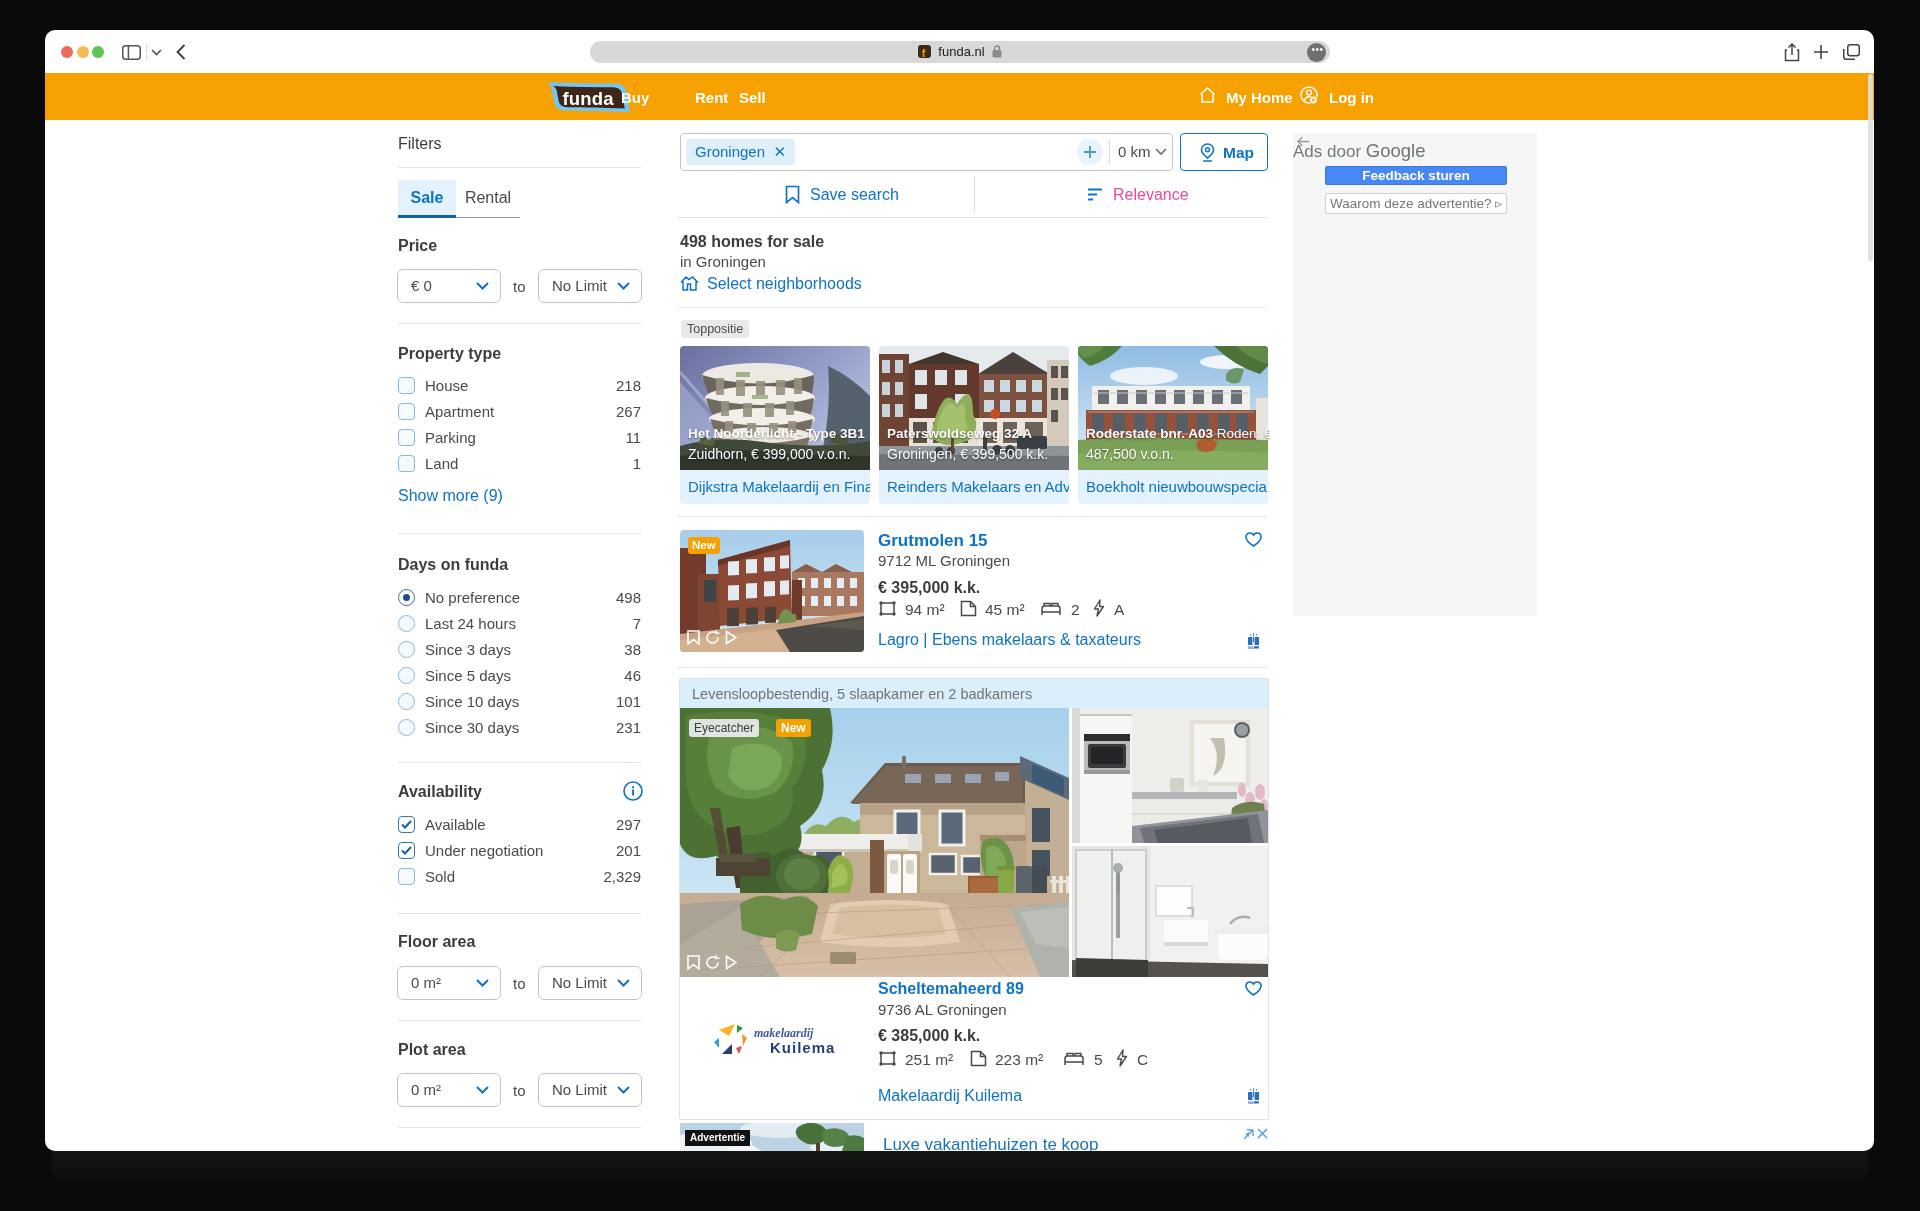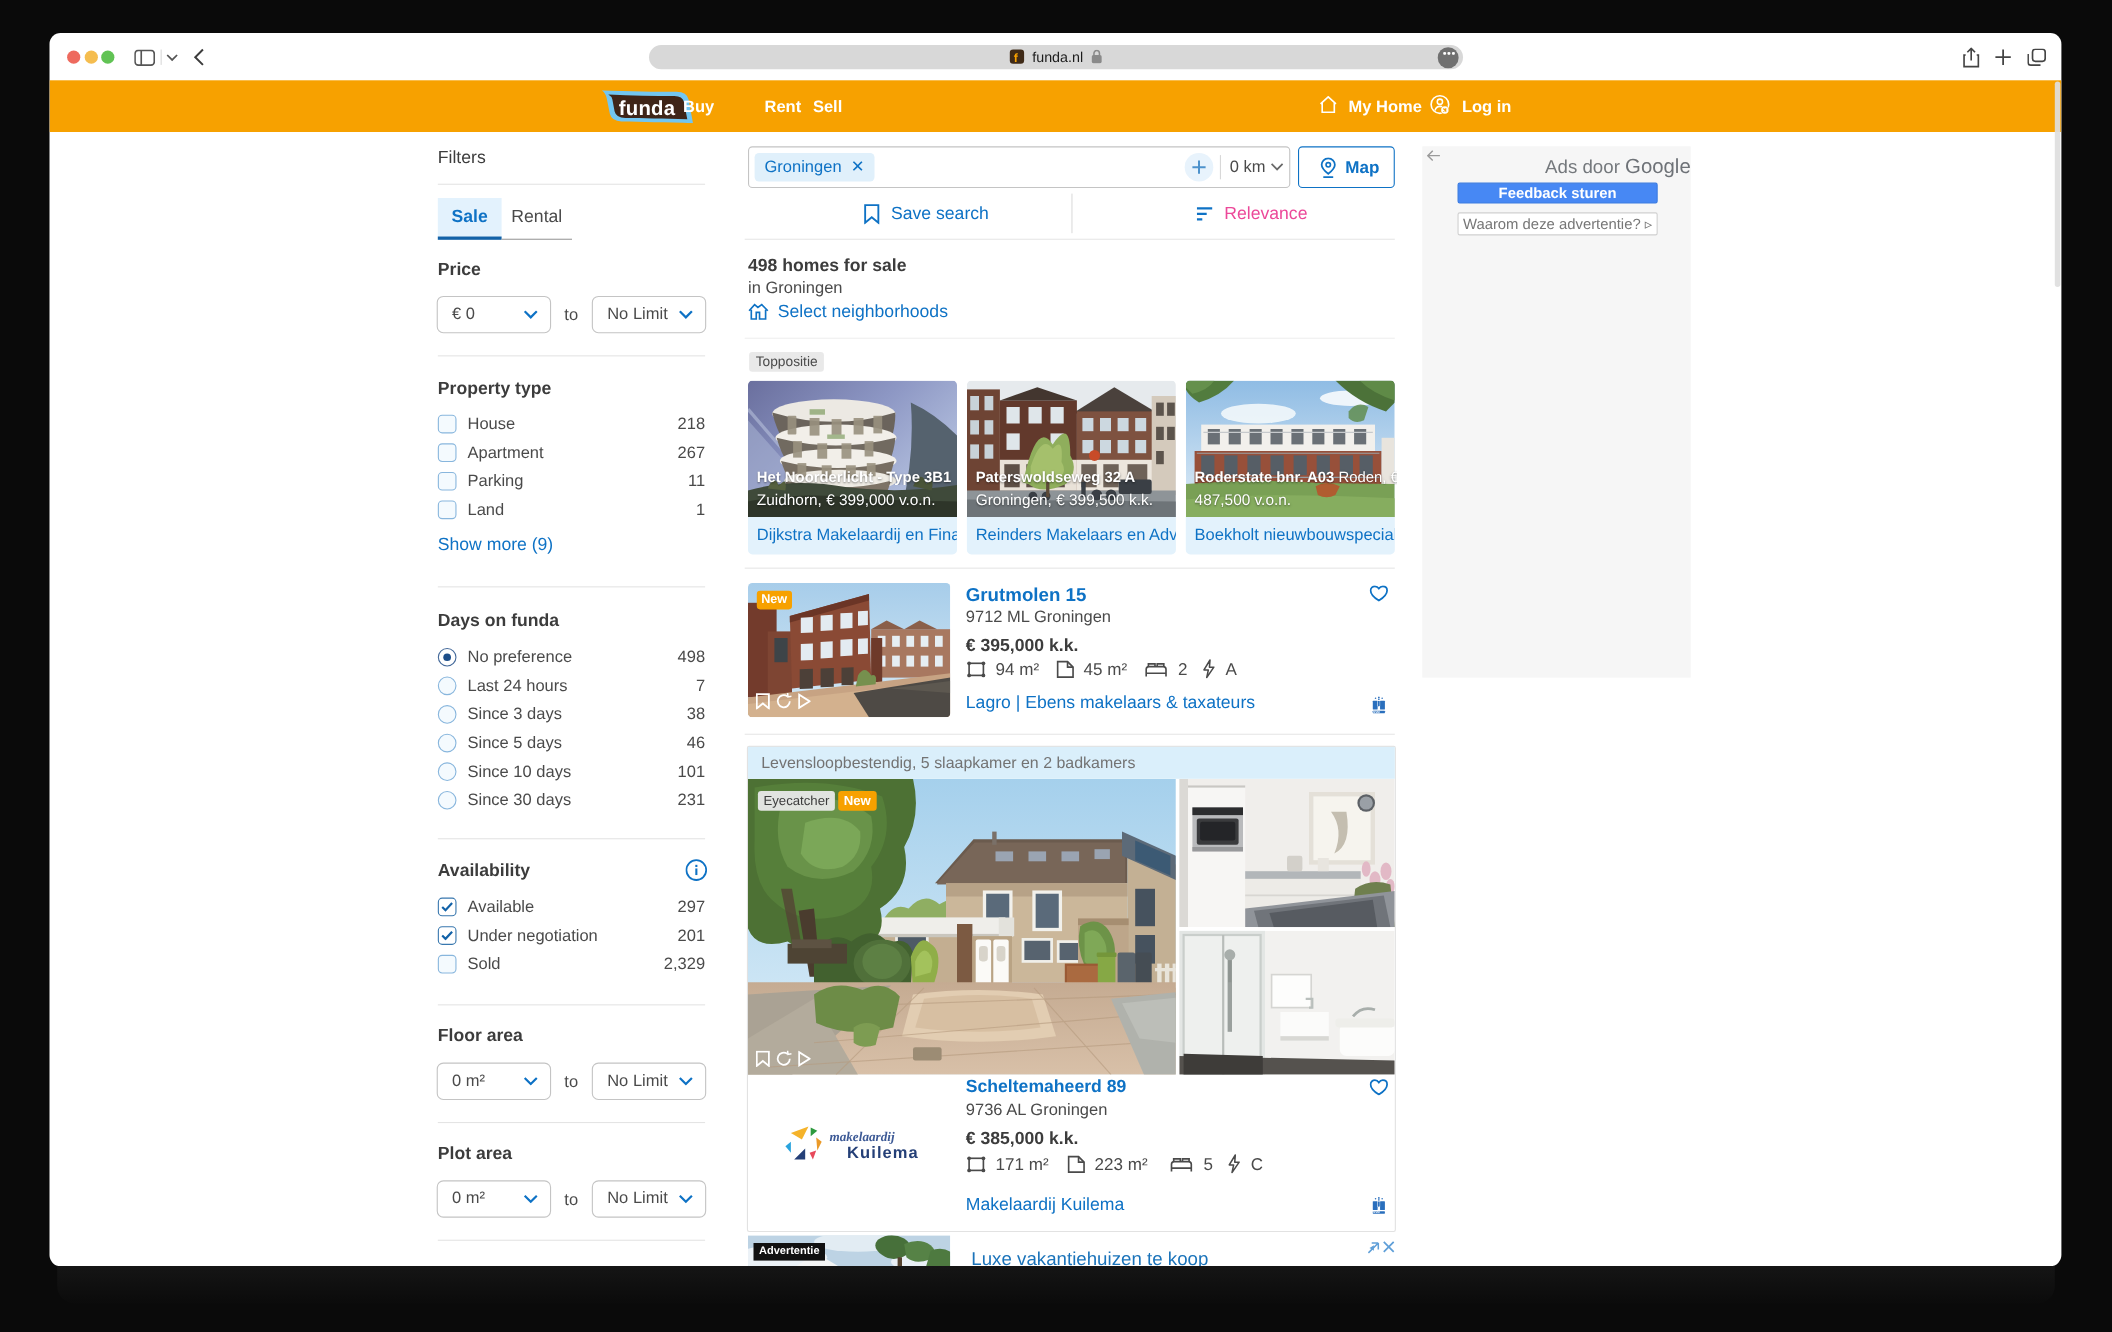--- a/index.html
+++ b/index.html
@@ -698,21 +698,21 @@
     <rect x="84" y="40" width="36" height="30" fill="#fdfdfc" stroke="#d5d5d2" stroke-width="1.5"></rect>
     <rect x="92" y="74" width="44" height="22" fill="#fbfbfa"></rect>
     <rect x="92" y="96" width="44" height="4" fill="#d8d8d4"></rect>
     <path d="M118 70 h3 v-8 h-6" stroke="#b9bfbc" stroke-width="2" fill="none"></path>
     <rect x="146" y="84" width="50" height="30" rx="6" fill="#fcfcfb"></rect>
     <rect x="142" y="80" width="54" height="8" rx="3" fill="#eeeeea"></rect>
     <path d="M158 78 q8 -10 20 -6" stroke="#a8aeab" stroke-width="2.5" fill="none"></path>
     <path d="M0 114 L196 118 L196 131 L0 131z" fill="#55524e"></path>
     <path d="M4 112 L76 114 L76 131 L4 131z" fill="#3e3c39"></path>
   </svg></div>
-  <div class="abs" style="left:644px; top:689px; display:flex; gap:3px;">
+  <div class="abs" style="left:644px; top:689px; display:flex; gap:17px;">
       <span style="height:18px; padding:0 5px; background:rgba(233,233,233,.95); border-radius:3px; color:#3c3c3c; font-size:12px; line-height:18px;">Eyecatcher</span>
       <span style="height:18px; padding:0 5px; background:#f7a100; border-radius:3px; color:#fff; font-size:12px; font-weight:700; line-height:18px;">New</span>
     </div>
   <svg class="abs" style="left:642px; top:925px;" width="13" height="15" viewBox="0 0 13 15">
       <path d="M1 1h11v13l-5.5-4.5L1 14z" fill="none" stroke="#fff" stroke-width="1.6"></path>
     </svg>
   <svg class="abs" style="left:660px; top:925px;" width="15" height="15" viewBox="0 0 15 15">
       <path d="M13 7.5a5.5 5.5 0 1 1-2.2-4.4" fill="none" stroke="#fff" stroke-width="1.6"></path>
       <path d="M11 0l0.3 3.6L14.5 3" fill="none" stroke="#fff" stroke-width="1.4"></path>
     </svg>
@@ -722,21 +722,21 @@
   <div class="abs" style="left:833px; top:950px; font-size:16px; font-weight:700;"><a class="link">Scheltemaheerd 89</a></div>
   <div class="abs" style="left:833px; top:971px; font-size:15px; color:#4a4a4a;">9736 AL Groningen</div>
   <div class="abs" style="left:833px; top:997px; font-size:16px; font-weight:700; color:#3c3c3c;">€ 385,000 k.k.</div>
   <svg class="abs" style="left:833px; top:1020px;" width="20" height="17" viewBox="0 0 20 17">
       <rect x="3" y="3" width="13" height="11" fill="none" stroke="#4a4a4a" stroke-width="1.5"></rect>
       <circle cx="3" cy="3" r="1.7" fill="#4a4a4a"></circle>
       <circle cx="16" cy="3" r="1.7" fill="#4a4a4a"></circle>
       <circle cx="3" cy="14" r="1.7" fill="#4a4a4a"></circle>
       <circle cx="16" cy="14" r="1.7" fill="#4a4a4a"></circle>
     </svg>
-  <div class="abs" style="left:860px; top:1021px; font-size:15.5px; color:#4a4a4a;">171 m²</div>
+  <div class="abs" style="left:860px; top:1021px; font-size:15.5px; color:#4a4a4a;">251 m²</div>
   <svg class="abs" style="left:925px; top:1020px;" width="17" height="17" viewBox="0 0 17 17">
       <path d="M1.5 15.5V1.5h9l5 5v9z" fill="none" stroke="#4a4a4a" stroke-width="1.5"></path>
       <path d="M10.5 1.5v5h5" fill="none" stroke="#4a4a4a" stroke-width="1.5"></path>
     </svg>
   <div class="abs" style="left:950px; top:1021px; font-size:15.5px; color:#4a4a4a;">223 m²</div>
   <svg class="abs" style="left:1018px; top:1021px;" width="22" height="16" viewBox="0 0 22 16">
       <path d="M2 14V7.5C2 6 3 5 4.5 5h13C19 5 20 6 20 7.5V14M2 11h18M4 5V2.5h6v2M12 5V2.5h6v2" fill="none" stroke="#4a4a4a" stroke-width="1.5"></path>
     </svg>
   <div class="abs" style="left:1049px; top:1021px; font-size:15.5px; color:#4a4a4a;">5</div>
   <svg class="abs" style="left:1071px; top:1019px;" width="12" height="18" viewBox="0 0 12 18">
@@ -792,18 +792,18 @@
       <path d="M3 6.5l4-2.5v5z" fill="#5f9fd8"></path>
     </svg>
   <svg class="abs" style="left:1212px; top:1098px;" width="11" height="11" viewBox="0 0 11 11">
       <path d="M1 1l9 9M10 1l-9 9" stroke="#5f9fd8" stroke-width="1.6"></path>
     </svg>
 
   <div class="abs" style="left:1248px; top:103px; width:244px; height:483px; background:#f6f6f6;"></div>
   <svg class="abs" style="left:1252px; top:106px;" width="13" height="11" viewBox="0 0 13 11">
       <path d="M5.5 1L1 5.5L5.5 10M1 5.5h11" fill="none" stroke="#9a9a9a" stroke-width="1.3"></path>
     </svg>
-  <div class="abs" style="left:1248px; top:110px; width:244px; text-align:right; font-size:17px; color:#74787c;">Ads door <span style="font-size:18.5px; color:#6e7277;">Google</span></div>
+  <div class="abs" style="left:1248px; top:110px; width:244px; text-align:left; font-size:17px; color:#74787c;">Ads door <span style="font-size:18.5px; color:#6e7277;">Google</span></div>
   <div class="abs" style="left:1280px; top:136px; width:182px; height:19px; background:#4788f4; border:1px solid #3c7ce0; border-radius:2px; color:#fff; text-align:center; font-size:13.5px; font-weight:700; line-height:18px;">Feedback sturen</div>
   <div class="abs" style="left:1280px; top:163px; width:182px; height:21px; background:#fff; border:1px solid #d0d0d0; border-radius:2px; color:#767676; text-align:center; font-size:13.5px; line-height:20px;">Waarom deze advertentie? ▹</div>
 
   <div class="abs" style="left:1823px; top:44px; width:5px; height:187px; background:rgba(222,222,222,0.92); border-radius:3px; z-index:5;"></div>
 </div>
 
 </body></html>

